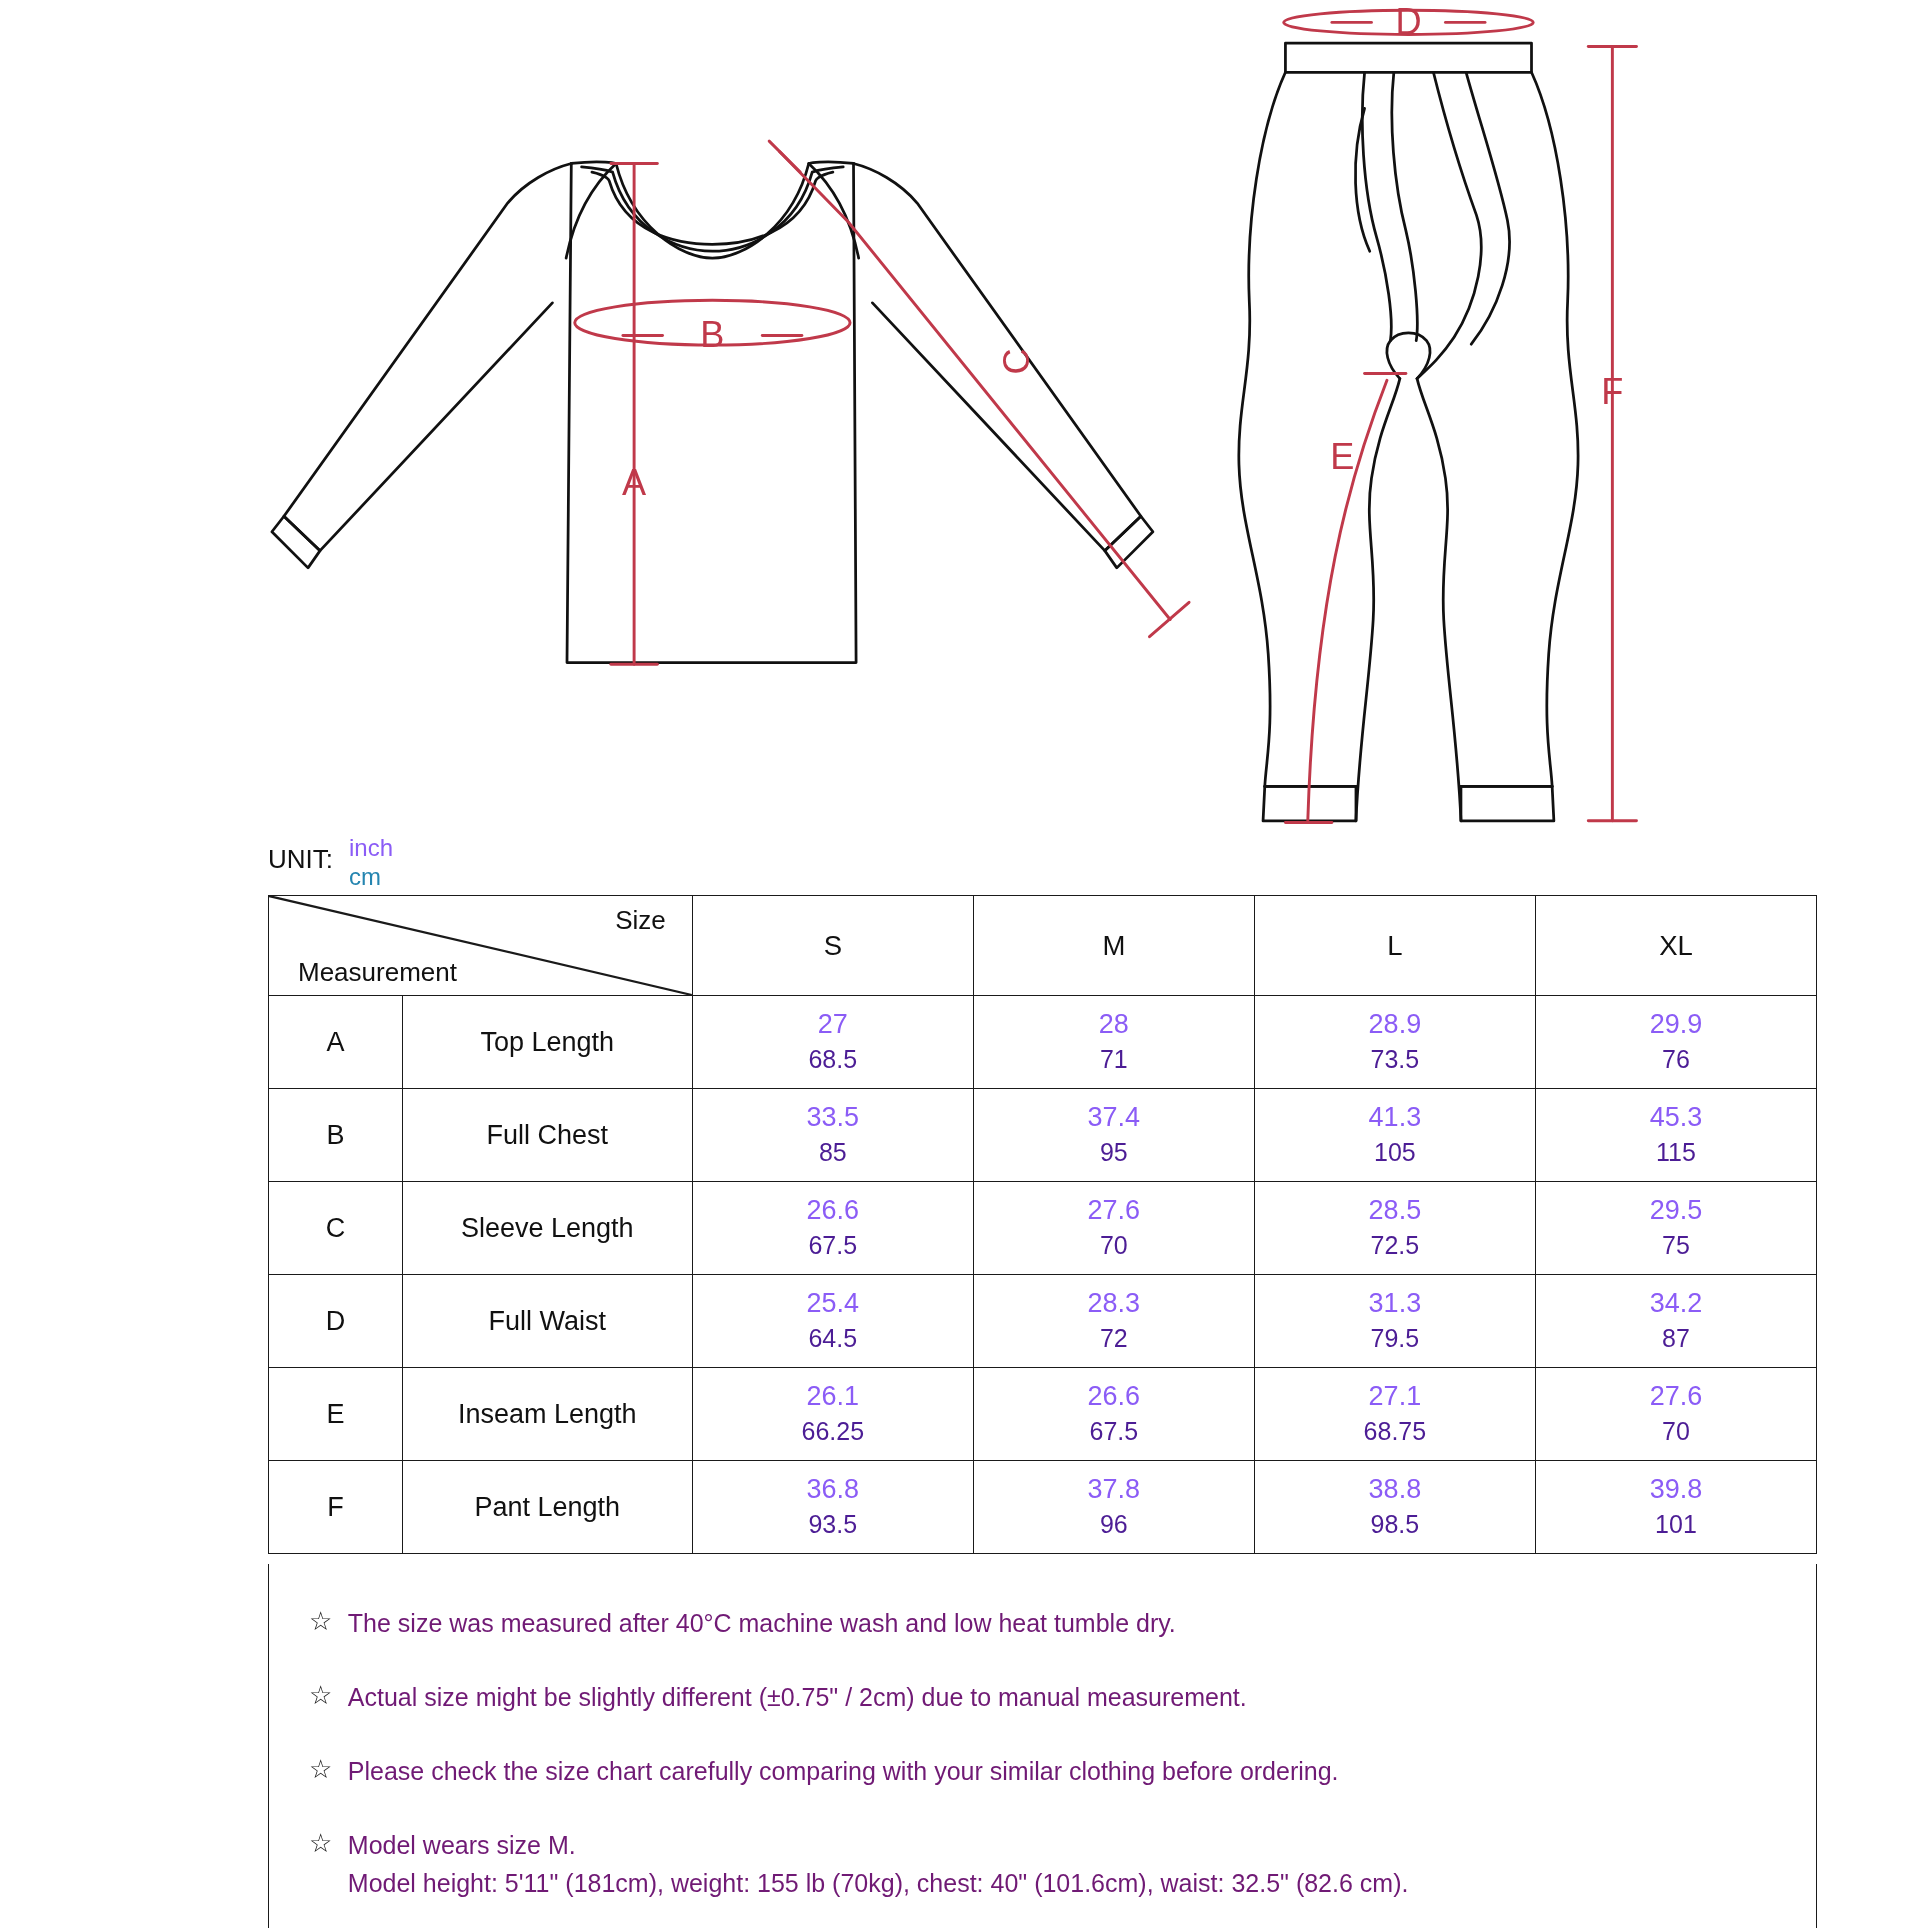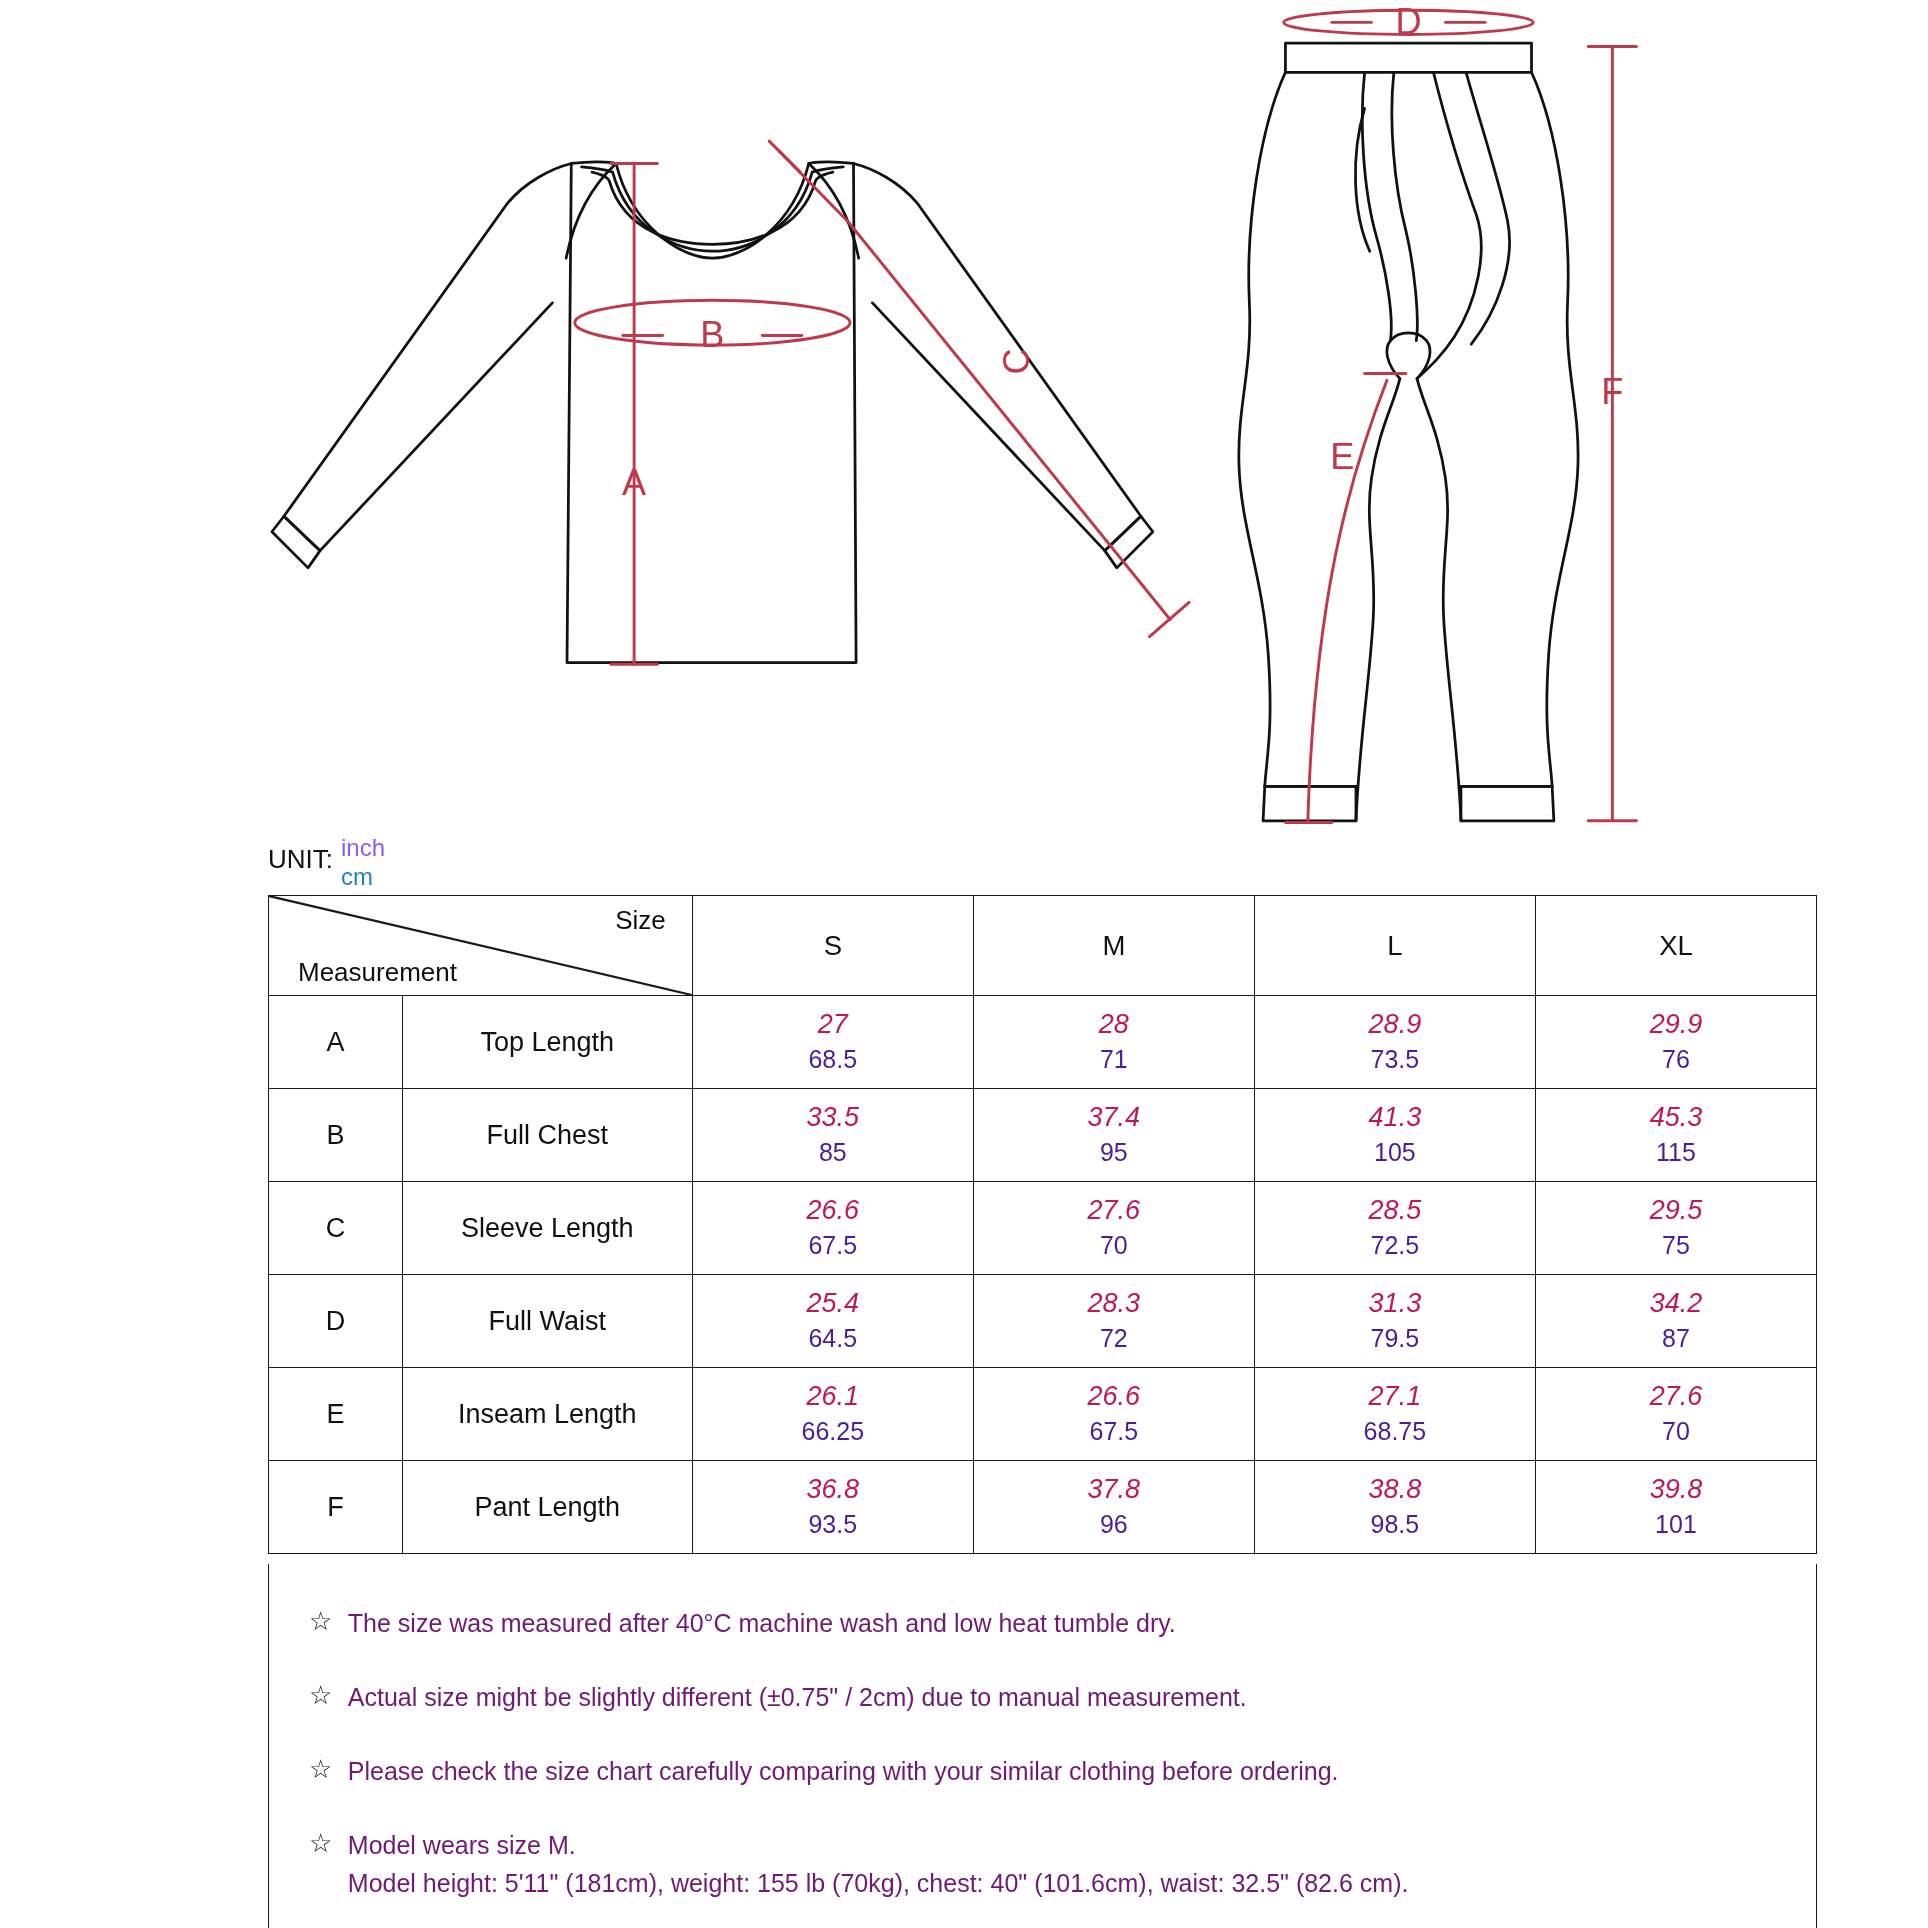--- a/index.html
+++ b/index.html
@@ -23,21 +23,21 @@
     width: 1929px; height: 826px;
   }
   #diagrams svg { display: block; }
 
   
   #unit-legend {
     position: absolute;
     left: 268px; top: 833px;
     display: flex;
     align-items: flex-start;
-    gap: 8px;
+    gap: 16px;
   }
   #unit-legend .unit-word {
     font-size: 26px;
     line-height: 29px;
     padding-top: 12px;
     color: #111111;
     white-space: nowrap;
   }
   #unit-legend .unit-stack {
     display: flex;
@@ -95,22 +95,21 @@
 
   td.row-letter { font-size: 27px; height: 93px; }
   td.row-name   { font-size: 27px; }
   td.val {
     padding: 8.6px 0 10.3px 0;
     line-height: 1.08;
   }
   td.val .inch {
     display: block;
     font-size: 27px;
-    color: #be185d;
-    font-style: italic;
+    color: #8b5cf6;
   }
   td.val .cm {
     display: block;
     font-size: 25px;
     color: #4c1d95;
     margin-top: 6.9px;
   }
 
   
   #notes {

